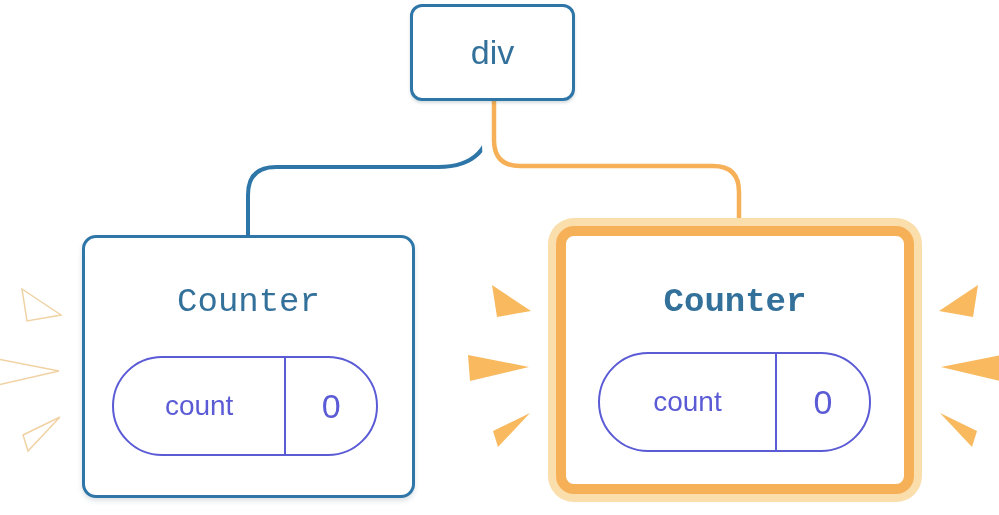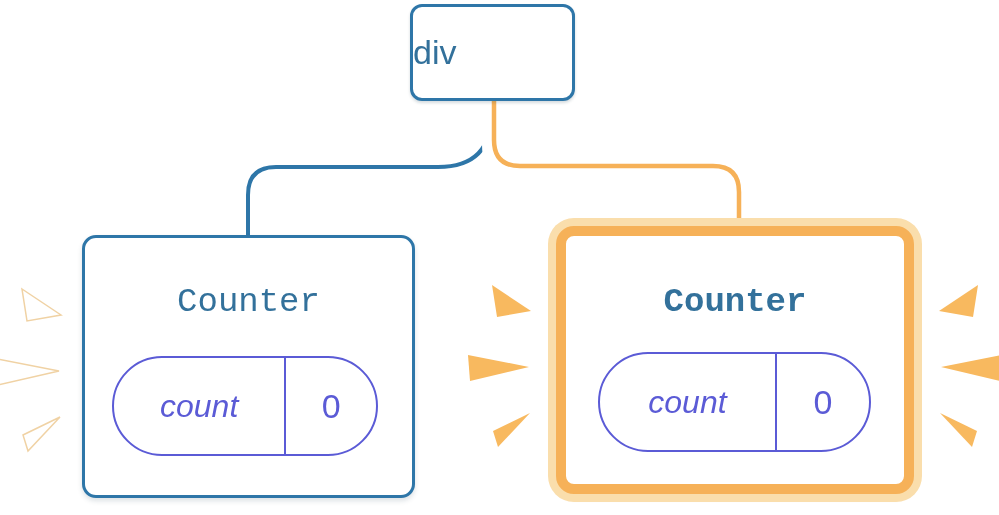--- a/index.html
+++ b/index.html
@@ -52,21 +52,21 @@
     top: 4px;
     width: 165px;
     height: 97px;
     box-sizing: border-box;
     background: #ffffff;
     border: 3px solid var(--blue-stroke);
     border-radius: 12px;
     box-shadow: 0 2px 3px rgba(30, 60, 80, 0.18);
     display: flex;
     align-items: center;
-    justify-content: flex-start;
+    justify-content: center;
     font-size: 34px;
     font-weight: 500;
     color: var(--blue-text);
     z-index: 2;
   }
   
   .card-left {
     position: absolute;
     left: 82px;
     top: 235px;
@@ -126,22 +126,21 @@
     left: 32px;
     top: 116px;
     width: 273px;
     height: 100px;
   }
   .pill-key {
     flex: 0 0 65%;
     display: flex;
     align-items: center;
     justify-content: center;
-    font-size: 32px;
-    font-style: italic;
+    font-size: 28px;
   }
   .pill-divider {
     flex: 0 0 2px;
     background: var(--purple);
   }
   .pill-value {
     flex: 1 1 auto;
     display: flex;
     align-items: center;
     justify-content: center;

